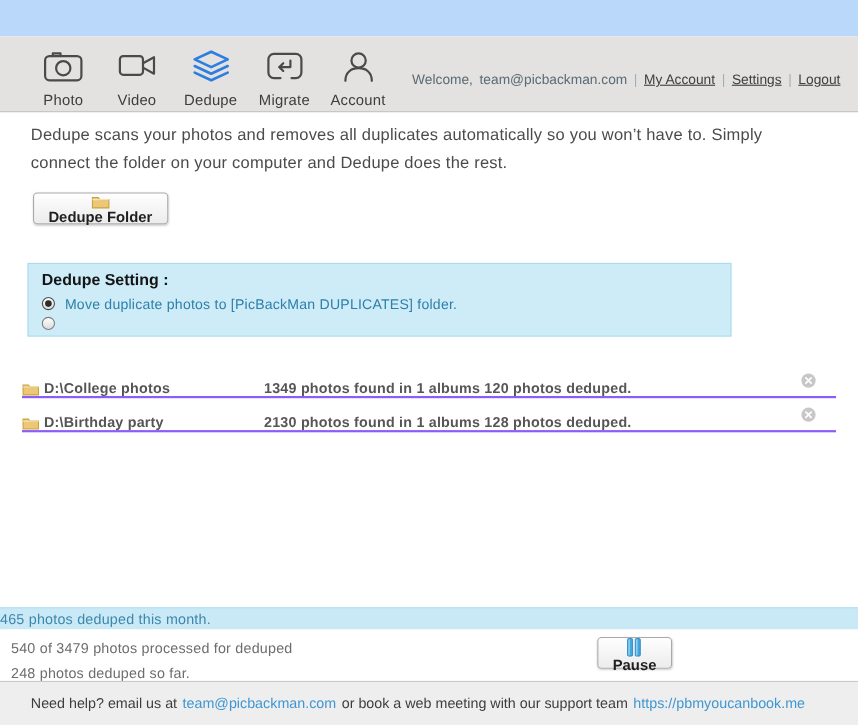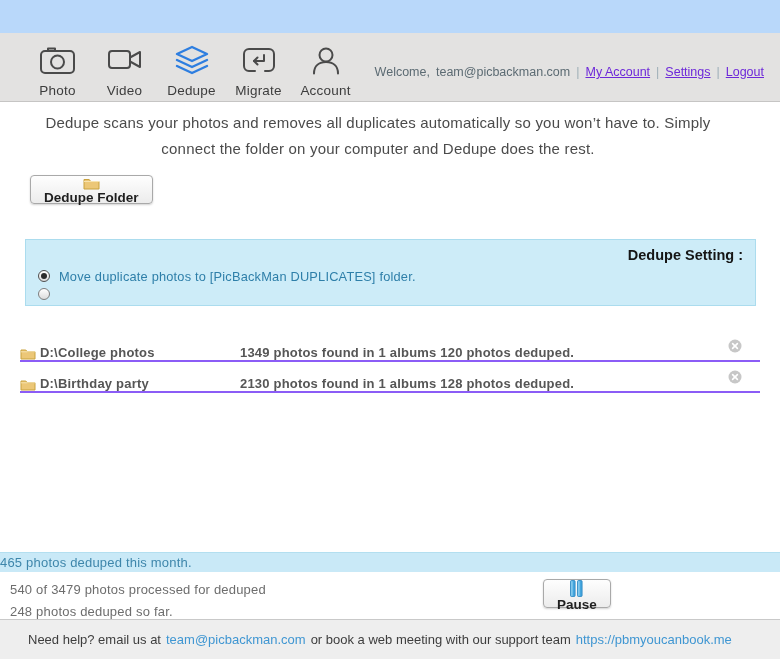--- a/index.html
+++ b/index.html
@@ -20,44 +20,43 @@
   .nav-item{width:67px;display:flex;flex-direction:column;align-items:center;cursor:pointer;}
   .nav-item .nicon{height:40px;display:flex;align-items:center;justify-content:center;}
   .nav-item .nlabel{font-size:13.5px;color:#3d3d3d;margin-top:3px;letter-spacing:.2px;}
   .nav-item svg{display:block;}
   .nav-stroke{fill:none;stroke:#4a4a4a;stroke-width:2;stroke-linejoin:round;stroke-linecap:round;}
   .nav-stroke-blue{fill:none;stroke:#2e7ee0;stroke-width:2.4;stroke-linejoin:round;stroke-linecap:round;}
   .userbar{
     position:absolute;right:16px;top:32px;font-size:12.5px;color:#5c6b73;
     display:flex;align-items:center;gap:6px;white-space:nowrap;
   }
-  .userbar a{color:#6d28d9;text-decoration:underline;cursor:pointer;}
+  .userbar a{color:#404040;text-decoration:underline;cursor:pointer;}
   .userbar .sep{color:#9fb0b8;}
   
   .description{
     position:absolute;left:28px;top:110px;width:700px;
-    font-size:15px;line-height:26px;color:#4b4b4b;letter-spacing:.2px;text-align:center;
+    font-size:15px;line-height:26px;color:#4b4b4b;letter-spacing:.2px;
   }
   
   .btn{
     position:absolute;display:inline-flex;align-items:center;height:27px;
     padding:0 13px;border:1px solid #a9a9a9;border-radius:4px;
     background:linear-gradient(#fefefe,#ececec);
     box-shadow:0 1px 2px rgba(0,0,0,.18);
     font-size:13.5px;font-weight:bold;color:#1f1f1f;cursor:pointer;flex-direction:column;
   }
   .btn .bdivider{width:1px;height:18px;background:#cccccc;margin:0 10px;}
   .btn-dedupe{left:30px;top:175px;}
   .btn-pause{left:543px;top:579px;}
   
   .settings{
-    position:absolute;left:25px;top:239px;width:731px;height:67px;
+    position:absolute;left:25px;top:239px;width:640px;height:67px;
     background:#cdecf8;border:1px solid #abdcee;box-sizing:border-box;
     padding:7px 12px 16px 12px;
-    text-align:right;
   }
   .settings-title{font-size:14.5px;font-weight:bold;color:#151515;margin-bottom:4px;}
   .radio-row{display:flex;align-items:center;gap:9px;height:18px;cursor:pointer;}
   .radio{
     width:12px;height:12px;border-radius:50%;
     border:1px solid #7d7d7d;background:linear-gradient(#ffffff,#dcdcdc);
     box-sizing:border-box;position:relative;flex:0 0 auto;
   }
   .radio.checked{border-color:#4f4f4f;}
   .radio.checked::after{

